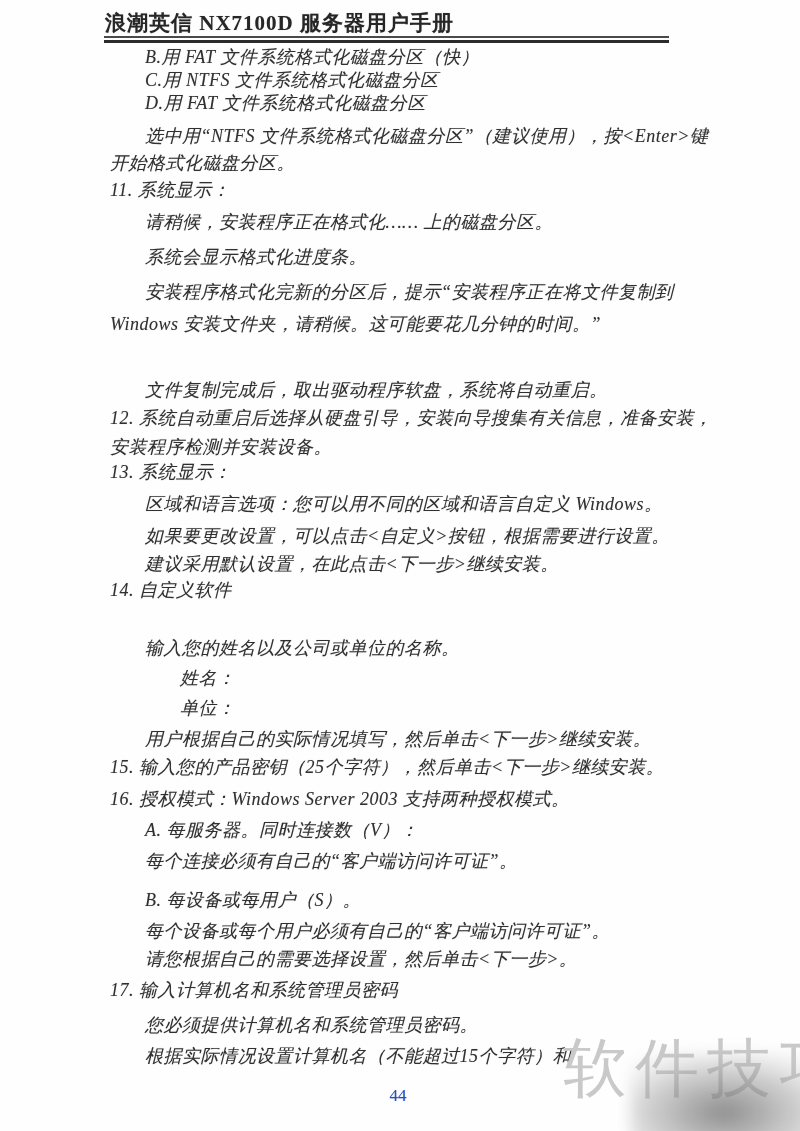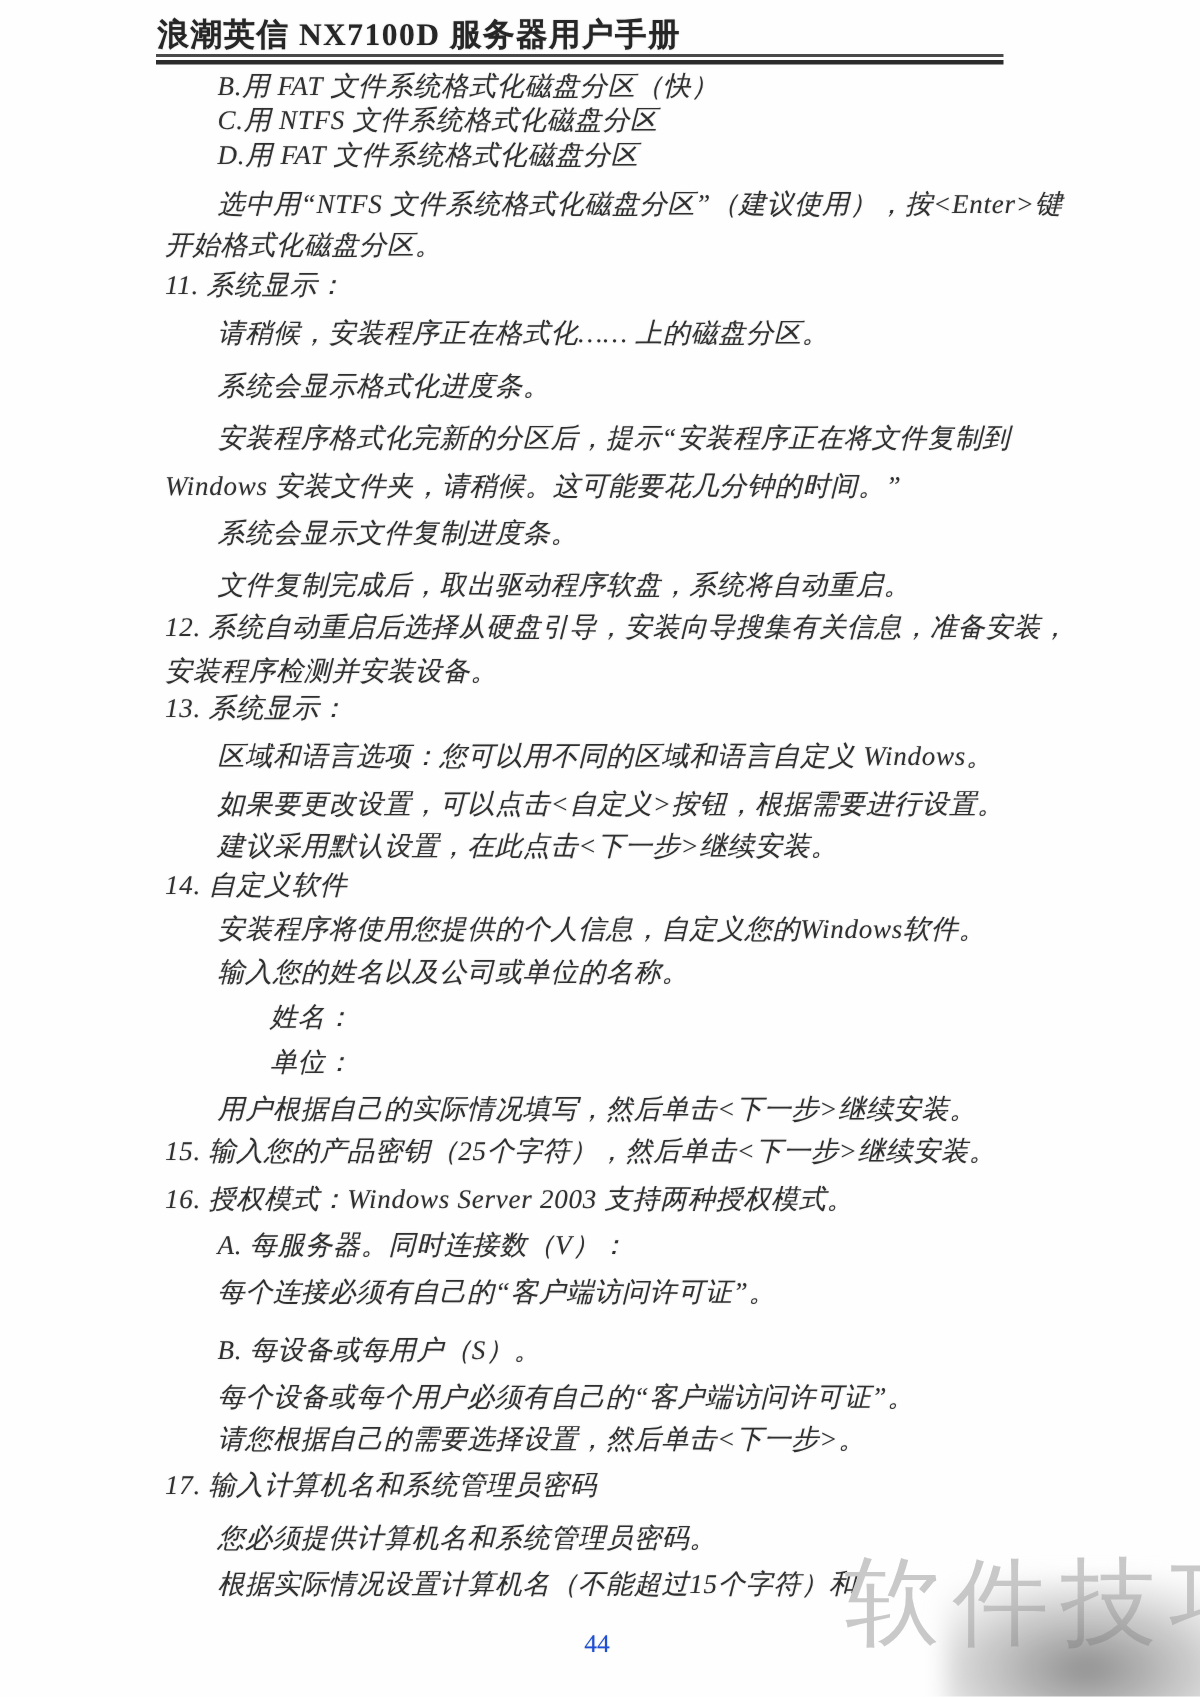--- a/index.html
+++ b/index.html
@@ -80,30 +80,28 @@
   <div class="line in1" style="top:45px">B.用 FAT 文件系统格式化磁盘分区（快）</div>
   <div class="line in1" style="top:68px">C.用 NTFS 文件系统格式化磁盘分区</div>
   <div class="line in1" style="top:91px">D.用 FAT 文件系统格式化磁盘分区</div>
   <div class="line in1" style="top:124px">选中用“NTFS 文件系统格式化磁盘分区”（建议使用），按&lt;Enter&gt;键</div>
   <div class="line in0" style="top:151px">开始格式化磁盘分区。</div>
   <div class="line in0" style="top:178px">11. 系统显示：</div>
   <div class="line in1" style="top:210px">请稍候，安装程序正在格式化…… 上的磁盘分区。</div>
   <div class="line in1" style="top:280px">安装程序格式化完新的分区后，提示“安装程序正在将文件复制到</div>
   <div class="line in1" style="top:245px">系统会显示格式化进度条。</div>
   <div class="line in0" style="top:312px">Windows 安装文件夹，请稍候。这可能要花几分钟的时间。”</div>
-  <div class="line in1" style="top:343px">系统会显示文件复制进度条。</div>
   <div class="line in1" style="top:378px">文件复制完成后，取出驱动程序软盘，系统将自动重启。</div>
   <div class="line in0" style="top:406px">12. 系统自动重启后选择从硬盘引导，安装向导搜集有关信息，准备安装，</div>
   <div class="line in0" style="top:435px">安装程序检测并安装设备。</div>
   <div class="line in0" style="top:460px">13. 系统显示：</div>
   <div class="line in1" style="top:492px">区域和语言选项：您可以用不同的区域和语言自定义 Windows。</div>
   <div class="line in1" style="top:524px">如果要更改设置，可以点击&lt;自定义&gt;按钮，根据需要进行设置。</div>
   <div class="line in1" style="top:552px">建议采用默认设置，在此点击&lt;下一步&gt;继续安装。</div>
   <div class="line in0" style="top:578px">14. 自定义软件</div>
-  <div class="line in1" style="top:607px">安装程序将使用您提供的个人信息，自定义您的Windows软件。</div>
   <div class="line in1" style="top:636px">输入您的姓名以及公司或单位的名称。</div>
   <div class="line in2" style="top:666px">姓名：</div>
   <div class="line in2" style="top:696px">单位：</div>
   <div class="line in1" style="top:727px">用户根据自己的实际情况填写，然后单击&lt;下一步&gt;继续安装。</div>
   <div class="line in0" style="top:755px">15. 输入您的产品密钥（25个字符），然后单击&lt;下一步&gt;继续安装。</div>
   <div class="line in0" style="top:787px">16. 授权模式：Windows Server 2003 支持两种授权模式。</div>
   <div class="line in1" style="top:818px">A. 每服务器。同时连接数（V）：</div>
   <div class="line in1" style="top:849px">每个连接必须有自己的“客户端访问许可证”。</div>
   <div class="line in1" style="top:888px">B. 每设备或每用户（S）。</div>
   <div class="line in1" style="top:919px">每个设备或每个用户必须有自己的“客户端访问许可证”。</div>

